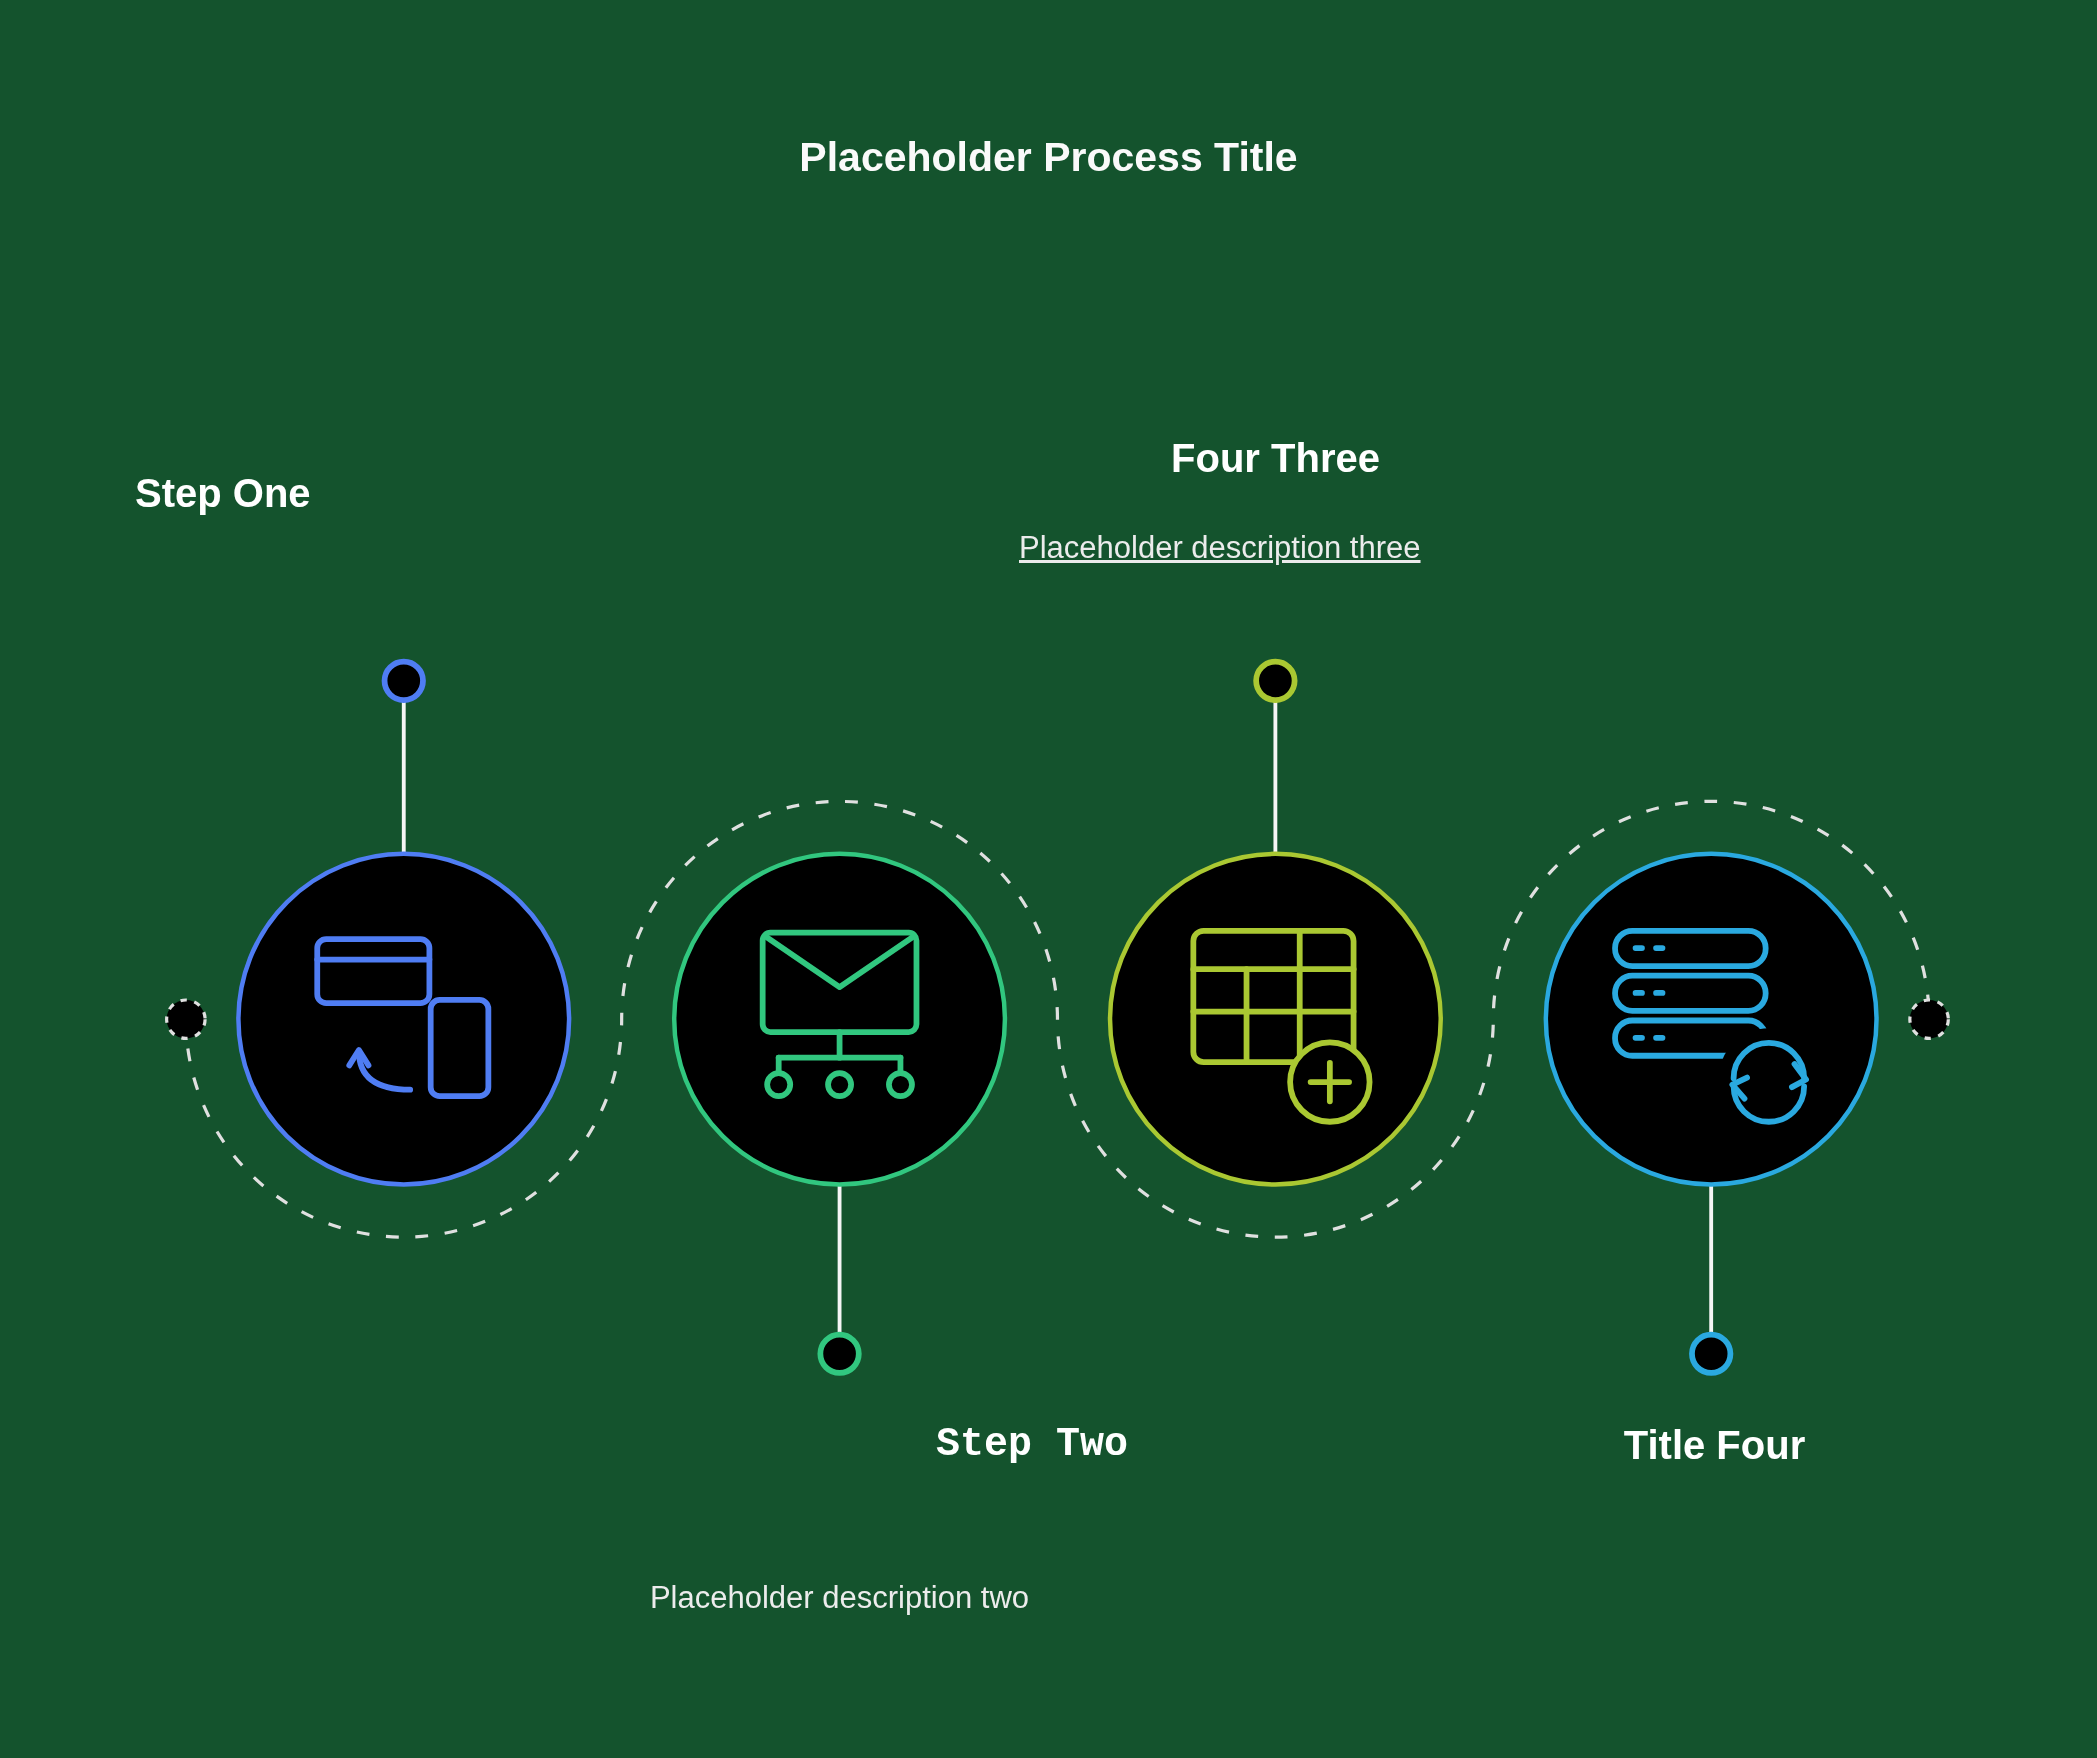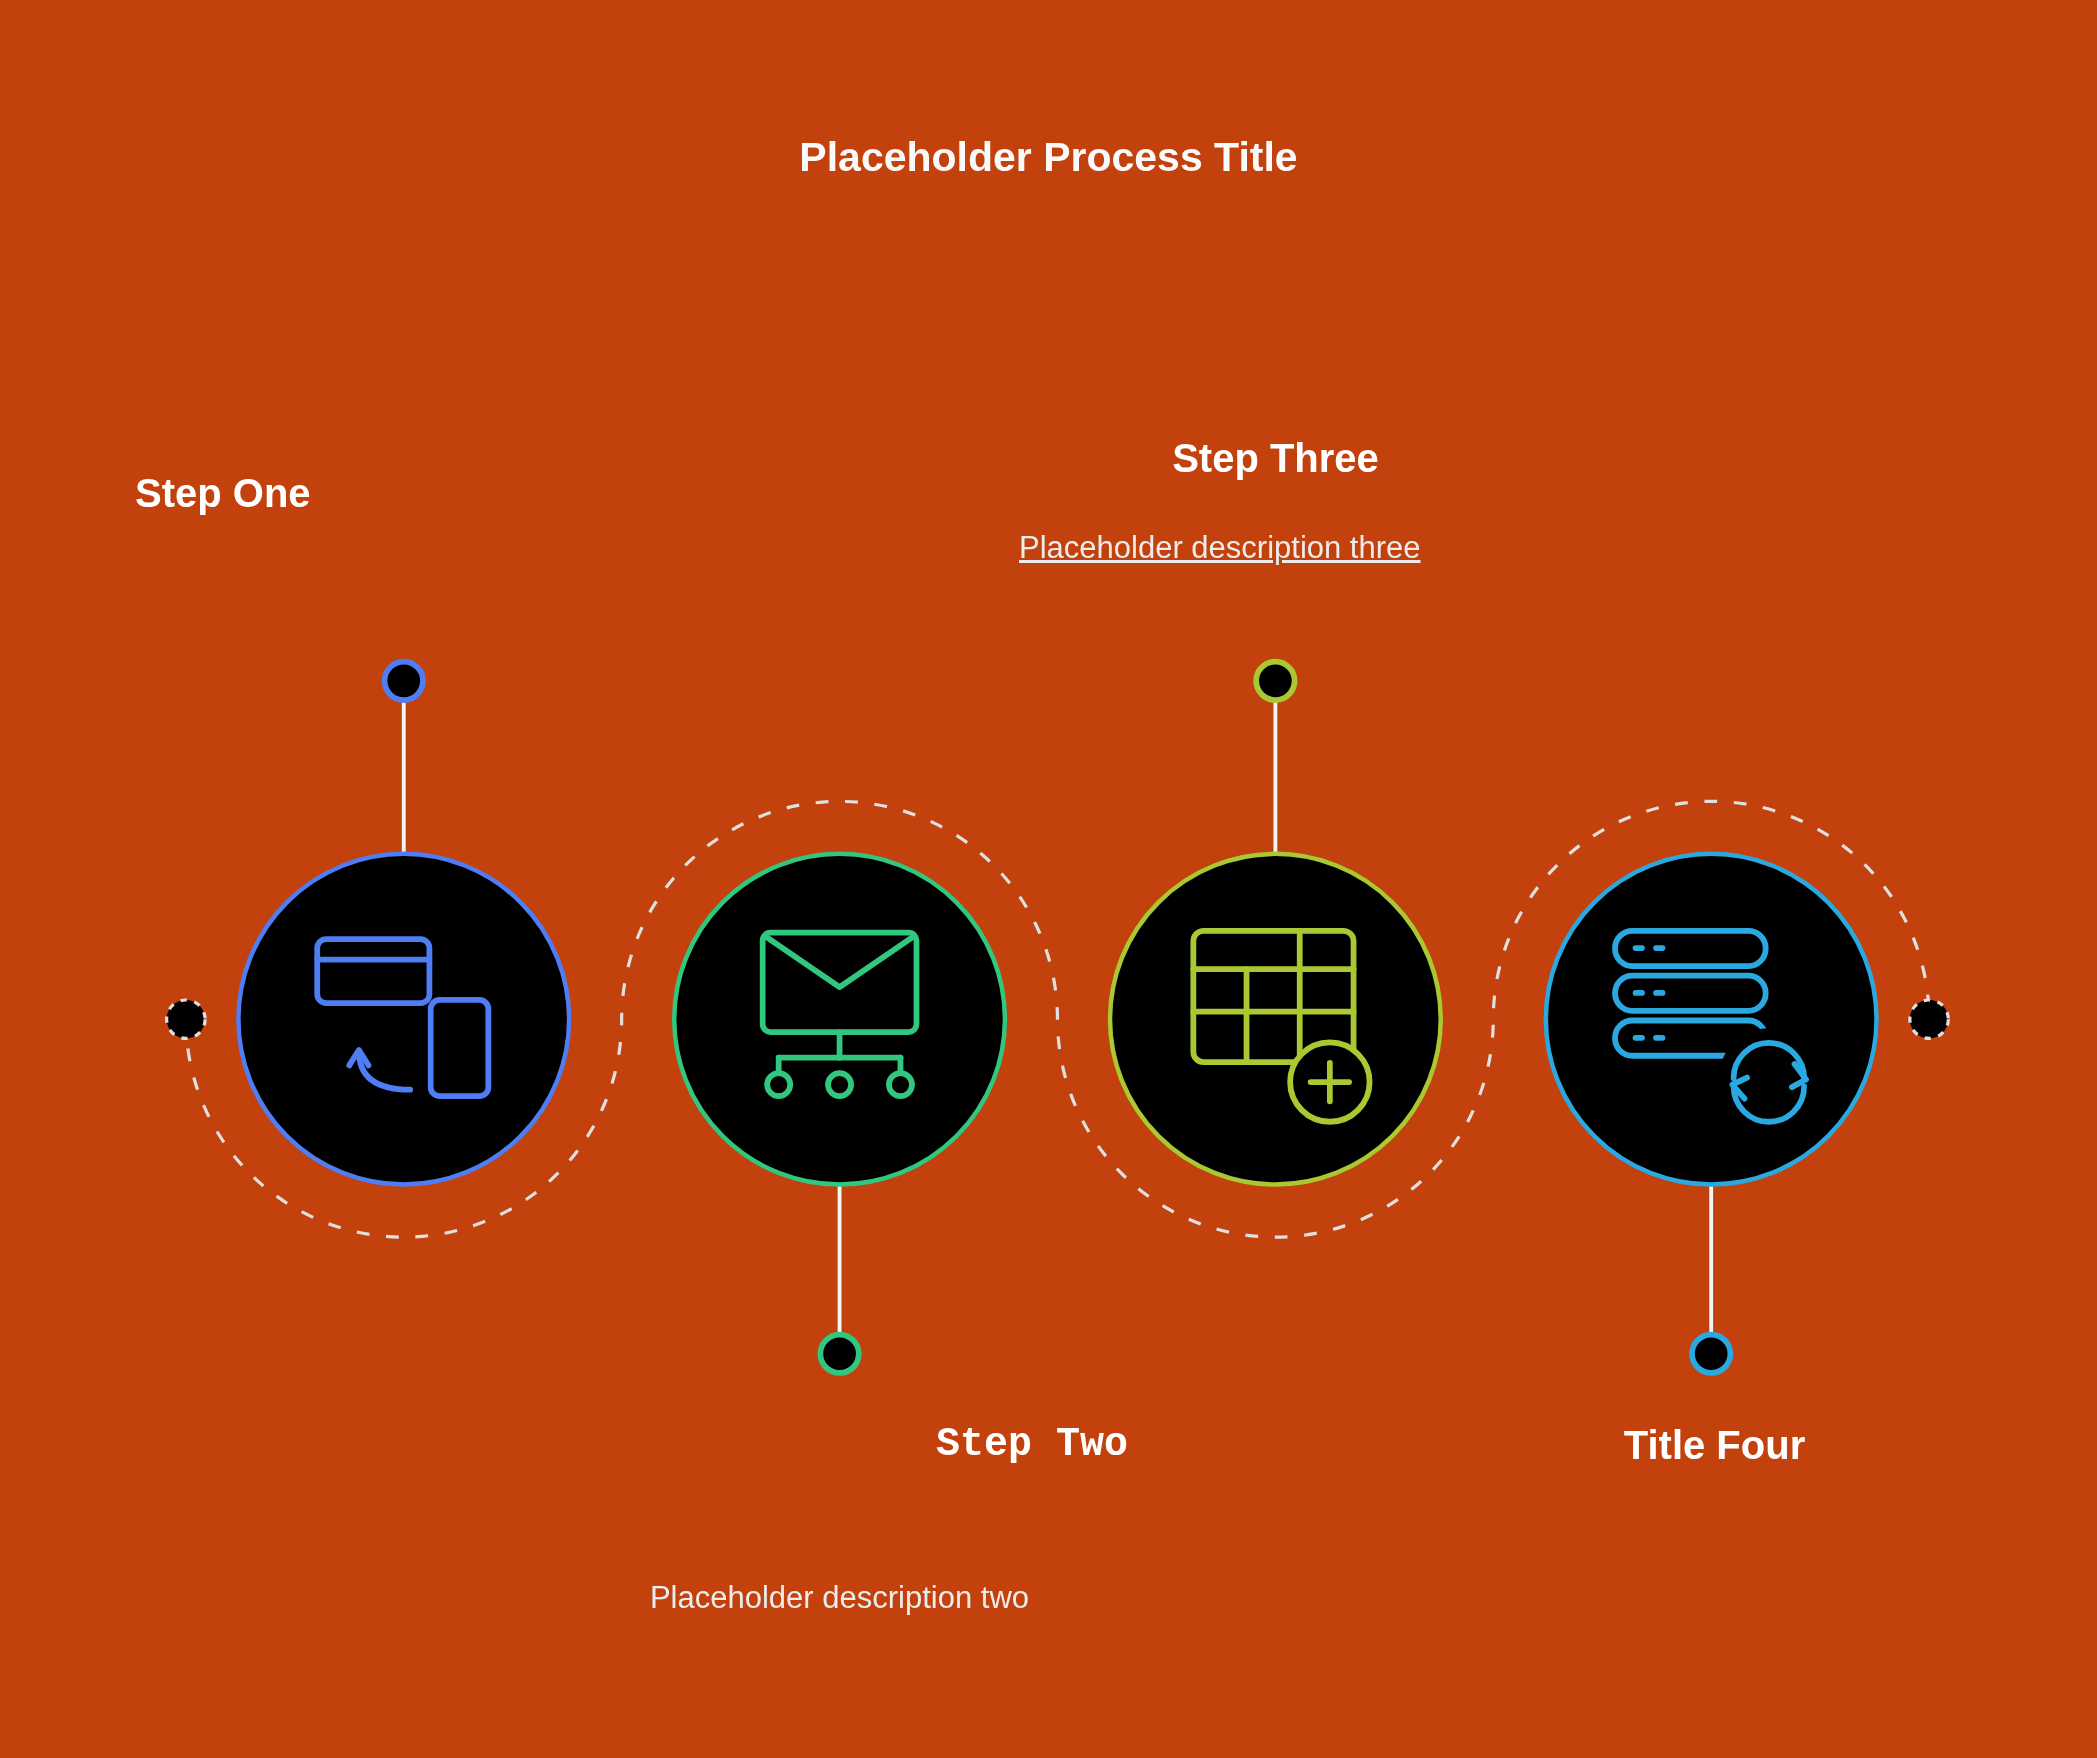--- a/index.html
+++ b/index.html
@@ -1,16 +1,16 @@
 <!DOCTYPE html>
 <html style="font-size:10.3px"><head>
 <meta charset="utf-8">
 <style>
   html,body{margin:0;padding:0;background:#000;}
-  #canvas{position:relative;width:2097px;height:1759px;background:#c2410c;overflow:hidden;
+  #canvas{position:relative;width:2097px;height:1759px;background:#14532d;overflow:hidden;
           font-family:"Liberation Sans",sans-serif;color:#fff;}
   .title{position:absolute;left:664px;top:128px;width:769px;text-align:center;
          font-size:41px;font-weight:600;line-height:1.45;color:#fafafa;}
   .step-label{position:absolute;font-weight:700;font-size:40px;color:#fff;line-height:1.25;}
   .step-desc{position:absolute;font-size:31px;color:#ececec;line-height:1.4;}
   .label-1{left:135px;top:468px;width:449px;text-align:left;}
   .desc-1{left:135px;top:567px;width:449px;text-align:left;}
   .label-3{left:987px;top:433px;width:577px;text-align:center;}
   .desc-3{left:1019px;top:526px;width:513px;text-decoration:underline;}
   .label-2{left:551px;top:1420px;width:577px;text-align:right;font-family:Liberation Mono, monospace;}
@@ -91,19 +91,19 @@
     </g>
   </svg>
 
   <div class="title">Placeholder Process Title</div>
 
   <div class="step-label label-1">Step One</div>
 
   <div class="step-label label-2">Step Two</div>
   <div class="step-desc desc-2">Placeholder description two</div>
 
-  <div class="step-label label-3">Step Three</div>
+  <div class="step-label label-3">Four Three</div>
   <div class="step-desc desc-3">Placeholder description three</div>
 
   <div class="step-label label-4">Title Four</div>
 
 </div>
 
 
 </body></html>

